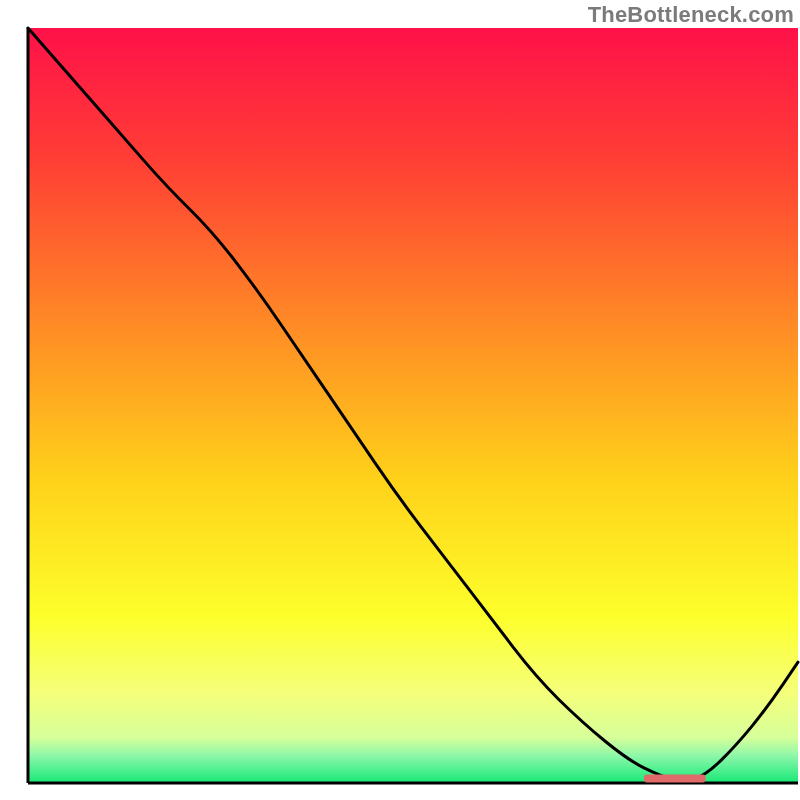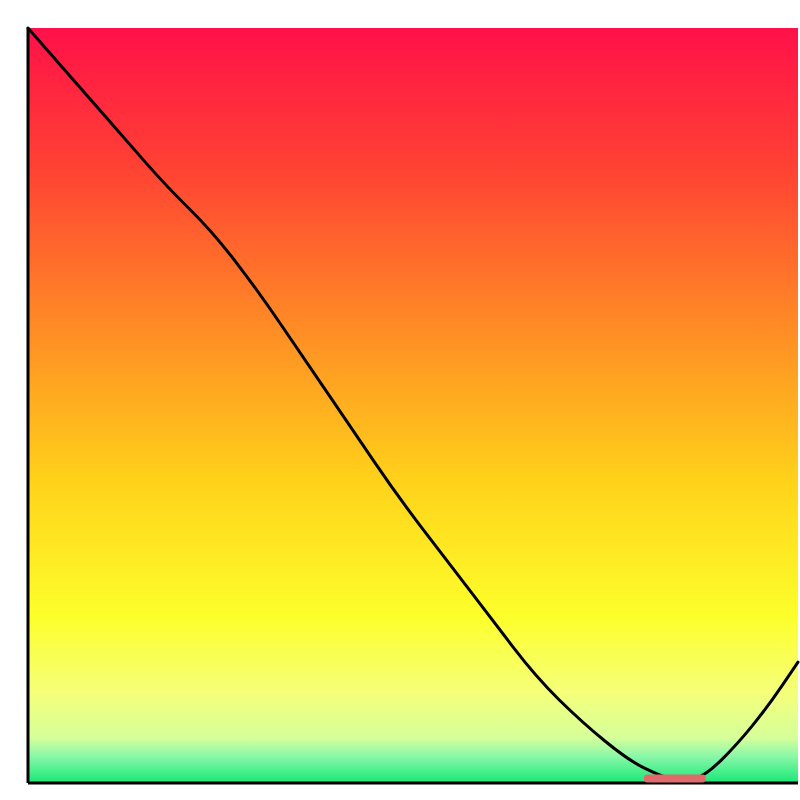--- a/index.html
+++ b/index.html
@@ -33,20 +33,21 @@
     top: 0;
     width: 800px;
     height: 800px;
   }
 </style>
 </head>
 <body>
 
 <div class="frame">
 
+  <div class="watermark">TheBottleneck.com</div>
 
   <svg class="chart" viewBox="0 0 800 800">
     <defs>
       <linearGradient id="bg-grad" x1="0" y1="0" x2="0" y2="1">
 
       <stop offset="0.00%" stop-color="#ff1149"></stop>
           <stop offset="18.00%" stop-color="#ff4034"></stop>
           <stop offset="40.00%" stop-color="#ff8d25"></stop>
           <stop offset="60.00%" stop-color="#ffd21a"></stop>
           <stop offset="78.00%" stop-color="#fdff2b"></stop>

